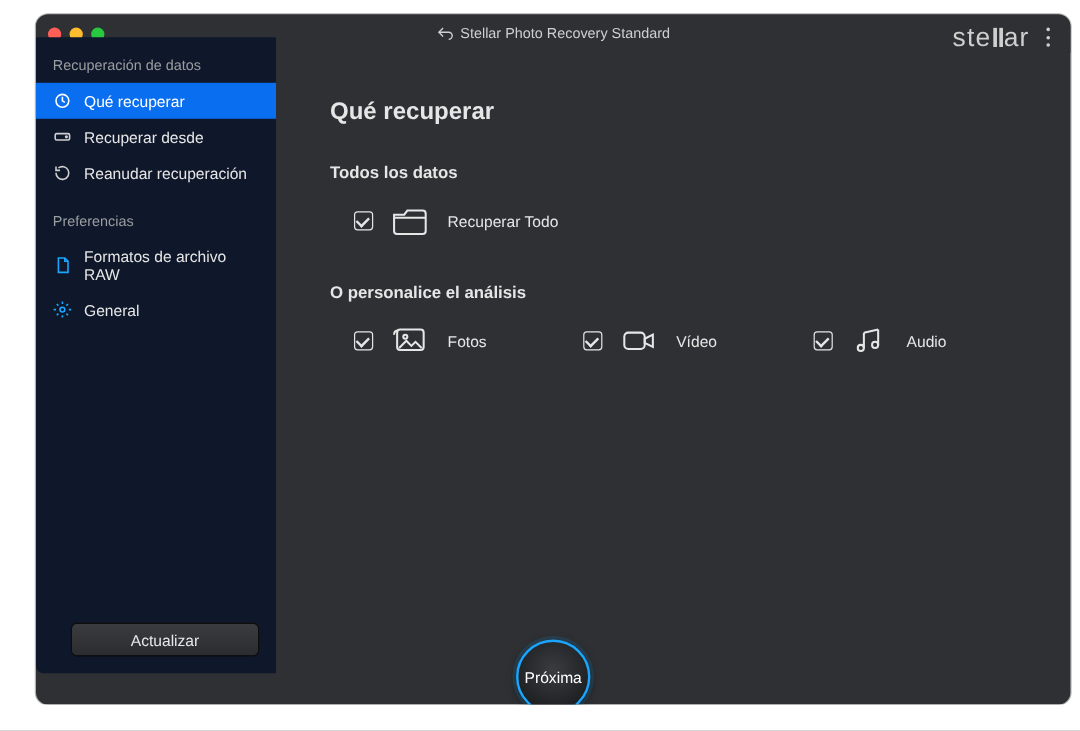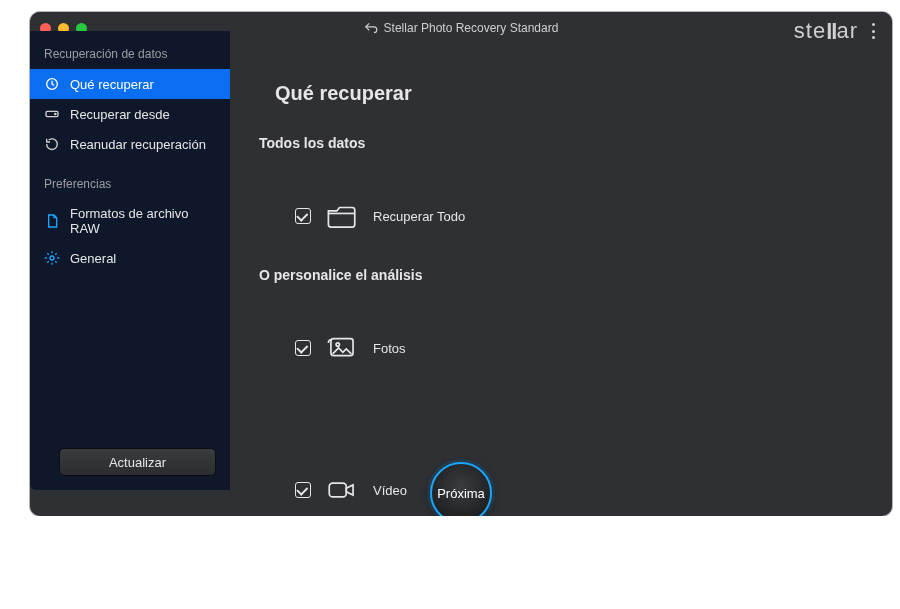--- a/index.html
+++ b/index.html
@@ -5,21 +5,21 @@
   * { box-sizing: border-box; margin: 0; padding: 0; }
   body {
     background: #fff;
     font-family: -apple-system, BlinkMacSystemFont, "Segoe UI", Helvetica, Arial, sans-serif;
     font-size: 13px;
     color: #e6e6e6;
   }
   .window {
     position: relative;
     width: 862px;
-    height: 504px;
+    height: 575px;
     margin: 12px 0 0 30px;
     background: #2e3033;
     border-radius: 10px;
     overflow: visible;
     box-shadow: 0 0 0 1px rgba(0,0,0,0.3);
   }
   .titlebar {
     position: absolute;
     top: 0; left: 0; right: 0;
     height: 32px;
@@ -130,40 +130,38 @@
     color:#e6e6e6;
   }
   .main h1 {
     font-size: 20px;
     font-weight: 600;
     margin: 24px 0 30px 30px;
   }
   .subhead {
     font-size: 14px;
     font-weight: 600;
-    margin: 0 0 18px 14px;
+    margin: 0 0 18px 30px;
   }
   .opt-row {
     display:flex;
     align-items:center;
     gap: 16px;
     margin-left: 50px;
     margin-bottom: 36px;
   }
   .opt-group {
     display:flex;
     gap: 80px;
     margin-left: 50px;
-    flex-direction: column;
   }
   .opt {
     display:flex;
     align-items:center;
     gap: 14px;
-    margin-top: 32px;
   }
   .checkbox {
     width:16px;height:16px;border:1.5px solid #e6e6e6;border-radius:3px;
     display:flex;align-items:center;justify-content:center;
     flex:0 0 16px;
   }
   .checkbox.checked::after{
     content:"";
     width:8px;height:5px;
     border-left:2px solid #e6e6e6;border-bottom:2px solid #e6e6e6;

